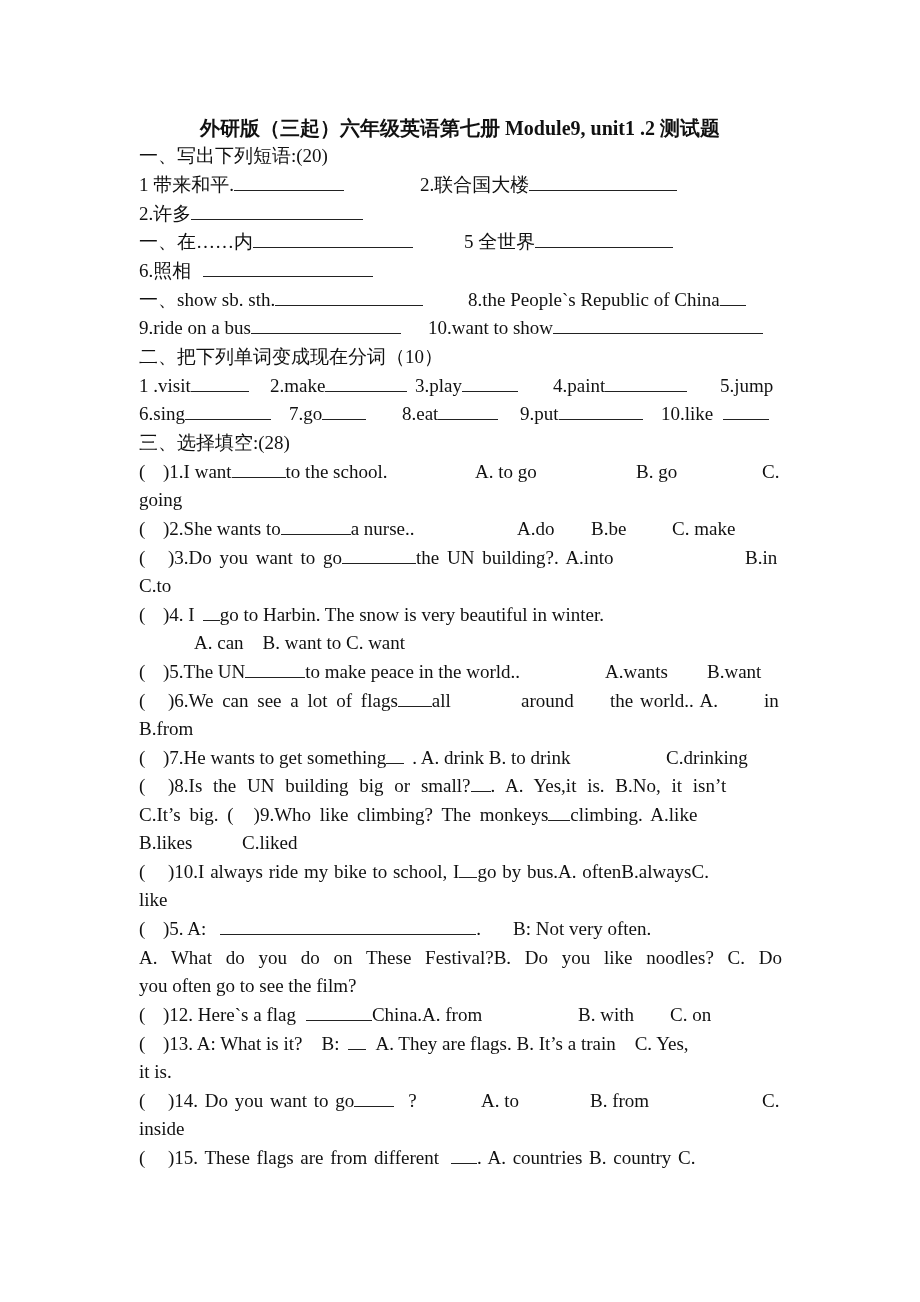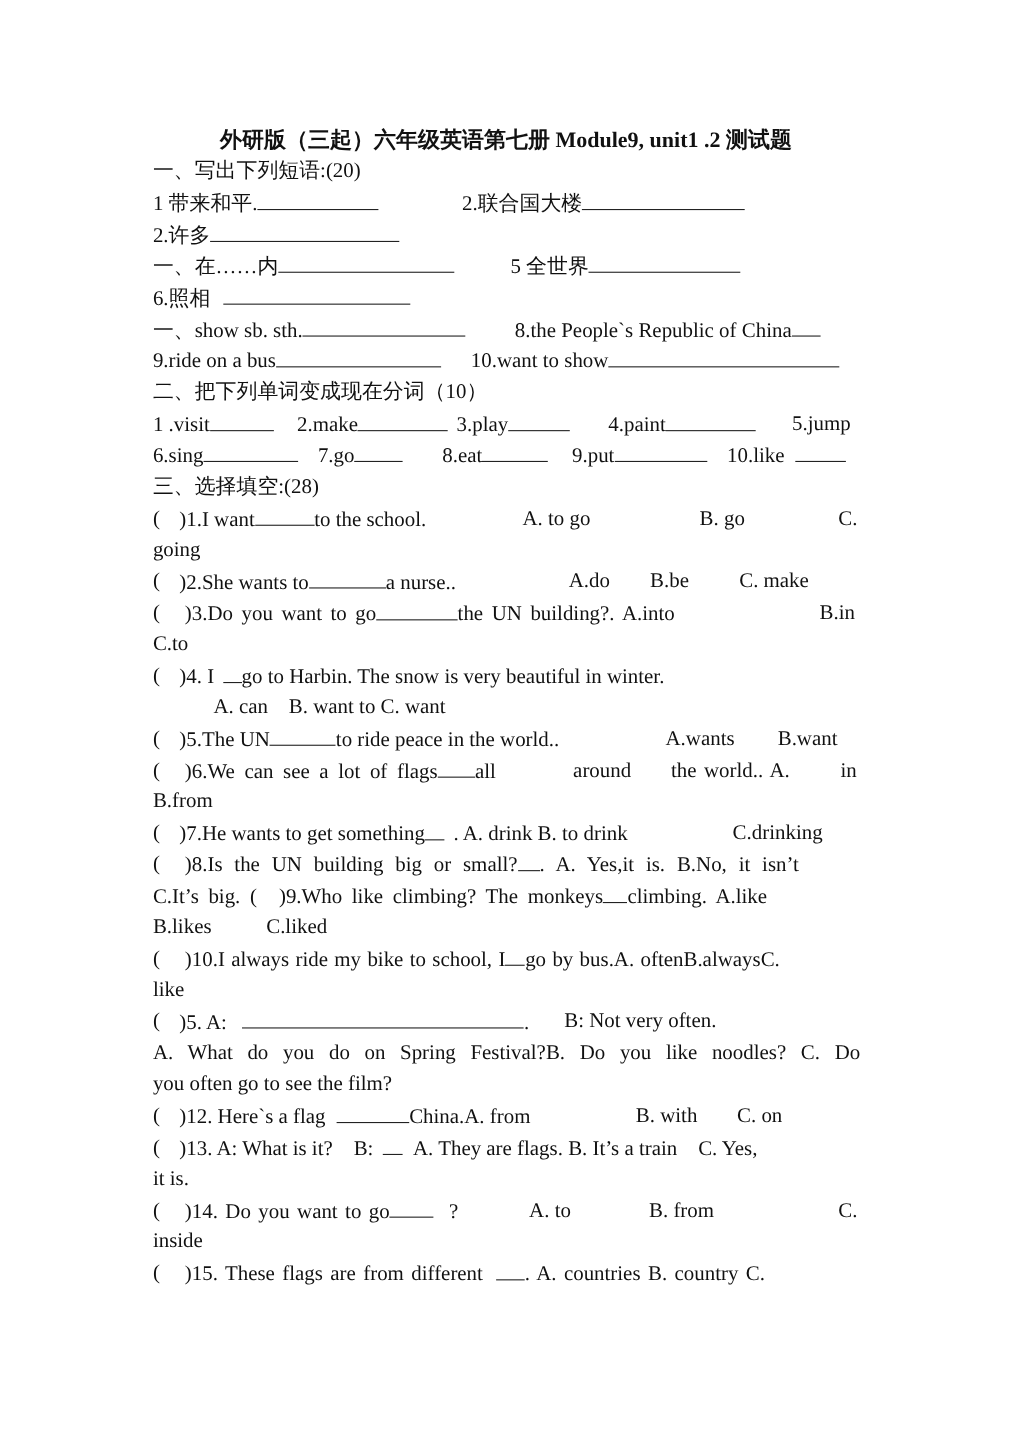--- a/index.html
+++ b/index.html
@@ -98,21 +98,21 @@
   <div class="line" style="top:601px">
     <span class="abs" style="left:0">(</span>
     <span class="abs" style="left:24px"><span>)</span><span>4. I</span><span style="display:inline-block;width:8px"></span><span class="blank" style="width:17px"></span><span>go to Harbin. The snow is very beautiful in winter.</span></span>
   </div>
   <div class="line" style="top:629px">
     <span class="abs" style="left:55px;white-space:pre">A. can    B. want to C. want</span>
   </div>
 
   <div class="line" style="top:658px">
     <span class="abs" style="left:0">(</span>
-    <span class="abs" style="left:24px"><span>)</span><span>5.The UN</span><span class="blank" style="width:60px"></span><span>to ride peace in the world..</span></span>
+    <span class="abs" style="left:24px"><span>)</span><span>5.The UN</span><span class="blank" style="width:60px"></span><span>to make peace in the world..</span></span>
     <span class="abs" style="left:466px">A.wants</span>
     <span class="abs" style="left:568px">B.want</span>
   </div>
 
   <div class="line" style="top:687px">
     <span class="abs" style="left:0">(</span>
     <span class="abs" style="left:29px;word-spacing:4px"><span>)</span><span>6.We can see a lot of flags</span><span class="blank" style="width:34px"></span><span>all</span></span>
     <span class="abs" style="left:382px">around</span>
     <span class="abs" style="left:471px;word-spacing:2px">the world.. A.</span>
     <span class="abs" style="left:625px">in</span>
@@ -141,21 +141,21 @@
     <span class="abs" style="left:0">(</span>
     <span class="abs" style="left:29px;word-spacing:1px"><span>)</span><span>10.I always ride my bike to school, I</span><span class="blank" style="width:18px"></span><span>go by bus.A. oftenB.alwaysC.</span></span>
   </div>
   <div class="line" style="top:886px">like</div>
 
   <div class="line" style="top:915px">
     <span class="abs" style="left:0">(</span>
     <span class="abs" style="left:24px"><span>)</span><span>5. A:</span><span style="display:inline-block;width:14px"></span><span class="blank" style="width:256px"></span><span>.</span></span>
     <span class="abs" style="left:374px">B: Not very often.</span>
   </div>
-  <div class="line just" style="top:944px;word-spacing:3px">A. What do you do on Spring Festival?B. Do you like noodles? C. Do</div>
+  <div class="line just" style="top:944px;word-spacing:3px">A. What do you do on These Festival?B. Do you like noodles? C. Do</div>
   <div class="line" style="top:972px">you often go to see the film?</div>
 
   <div class="line" style="top:1001px">
     <span class="abs" style="left:0">(</span>
     <span class="abs" style="left:24px"><span>)</span><span>12. Here`s a flag</span><span style="display:inline-block;width:10px"></span><span class="blank" style="width:66px"></span><span>China.A. from</span></span>
     <span class="abs" style="left:439px">B. with</span>
     <span class="abs" style="left:531px">C. on</span>
   </div>
 
   <div class="line" style="top:1030px">

